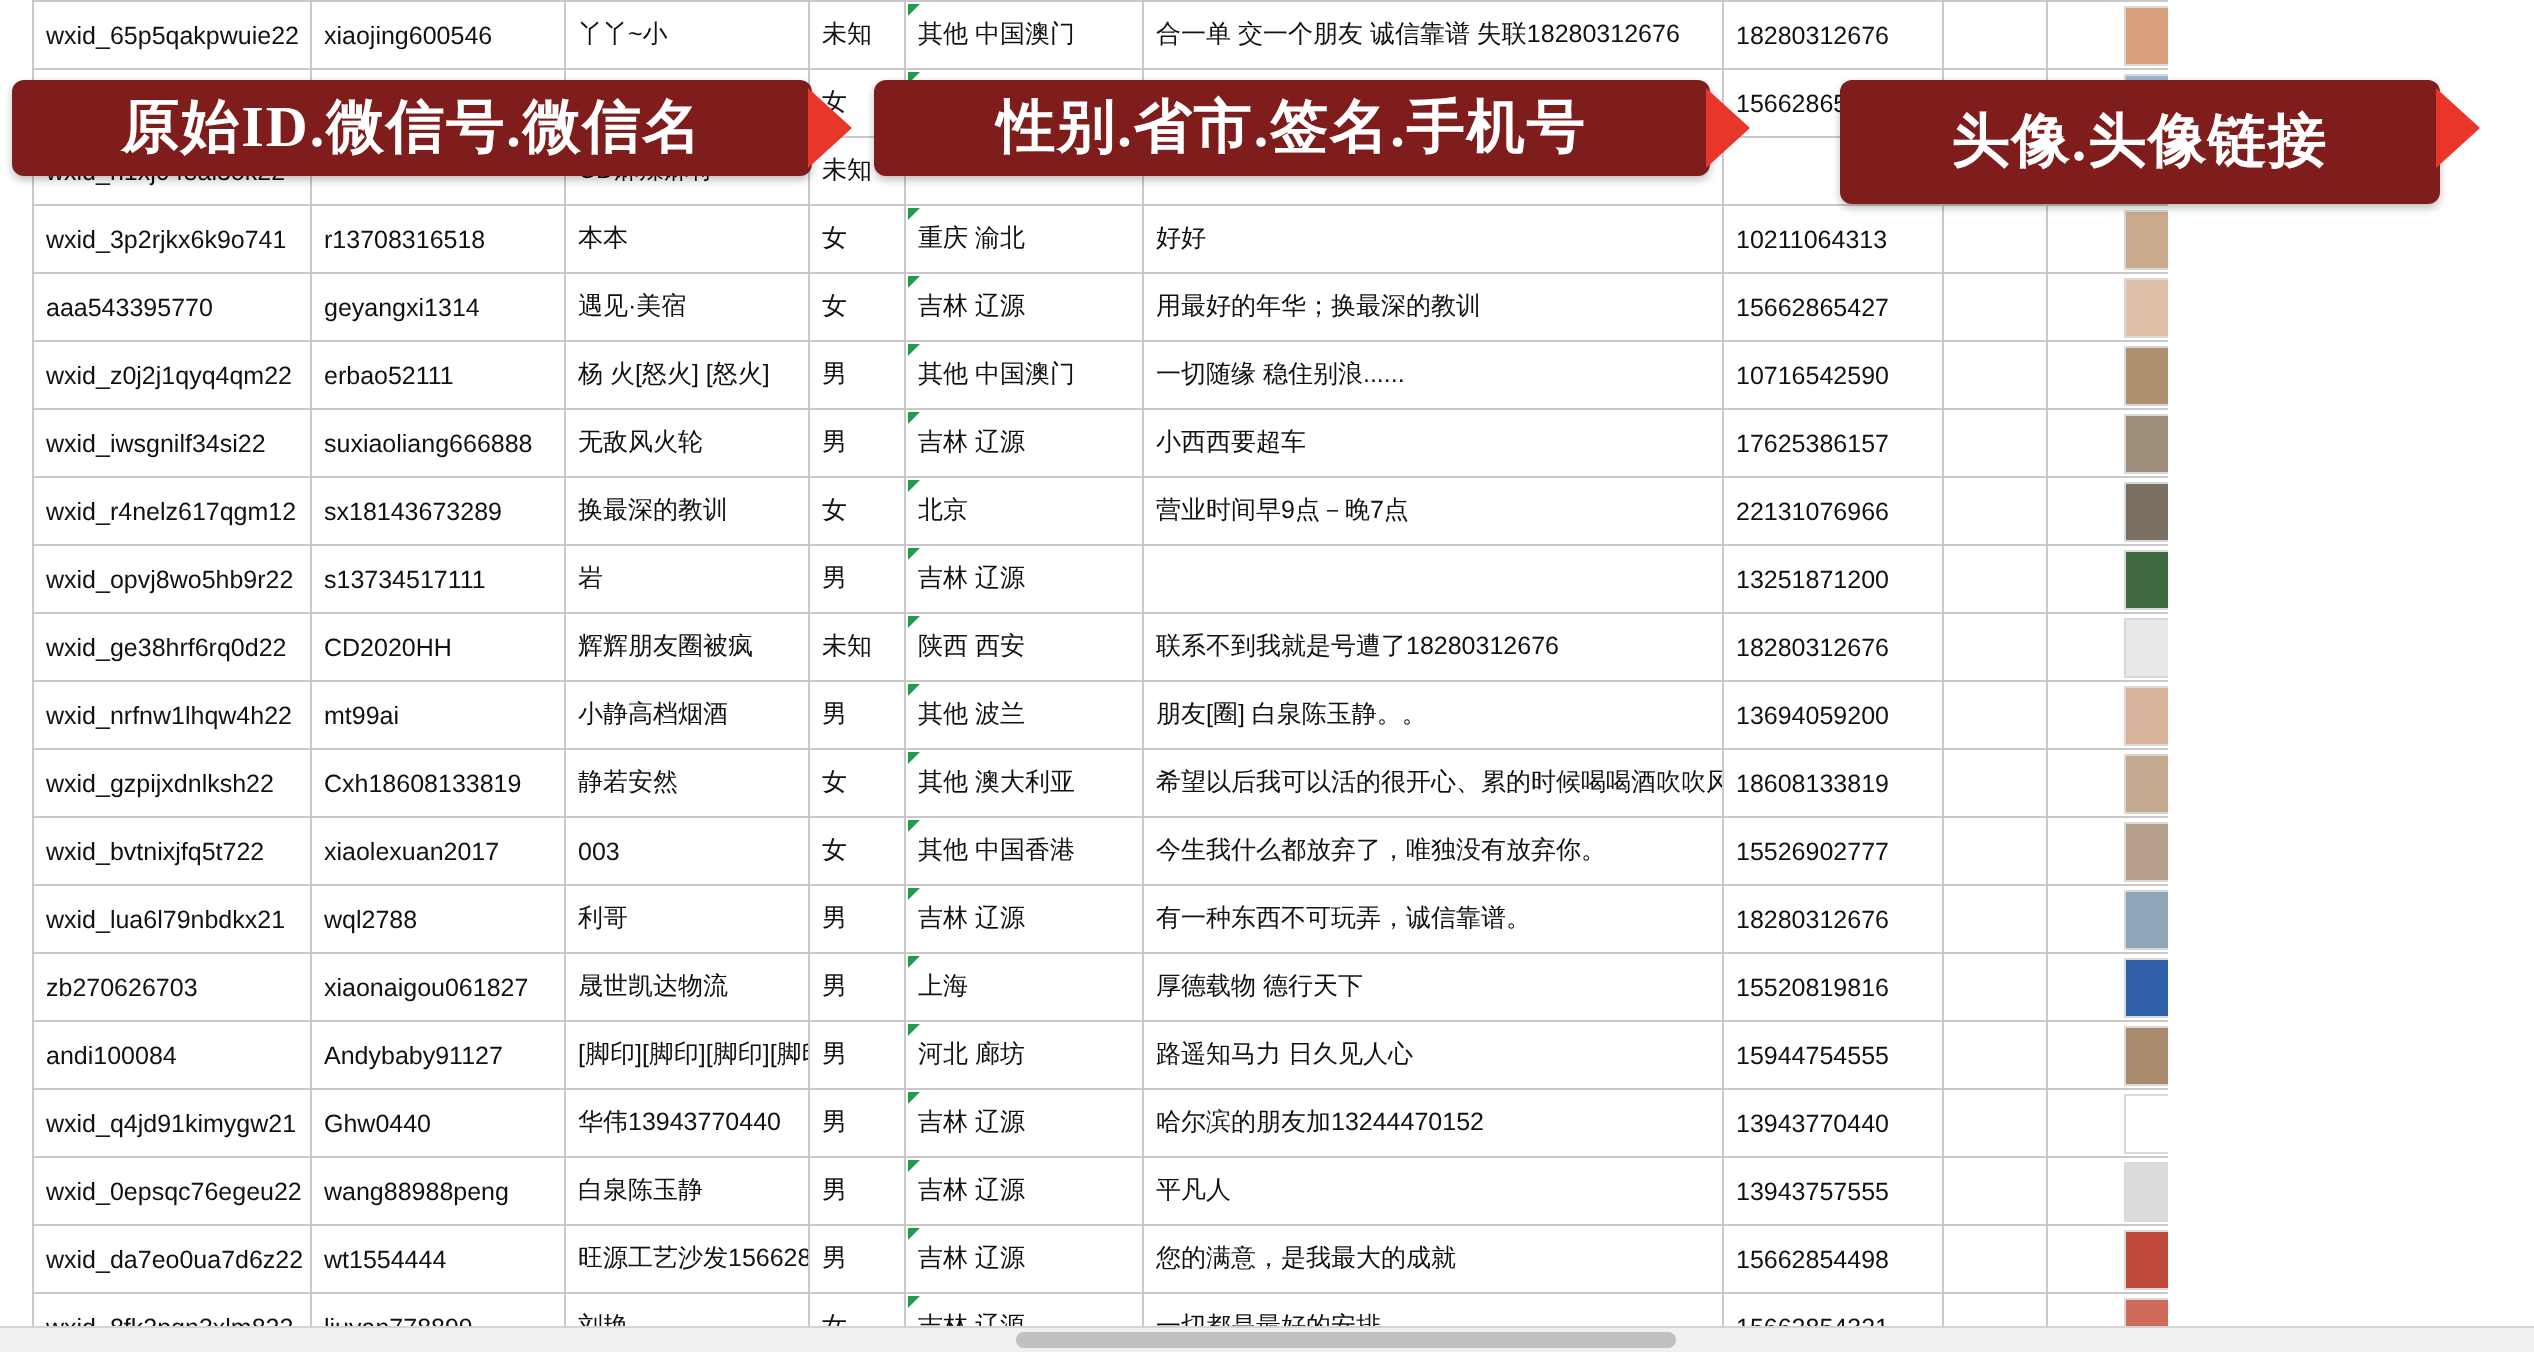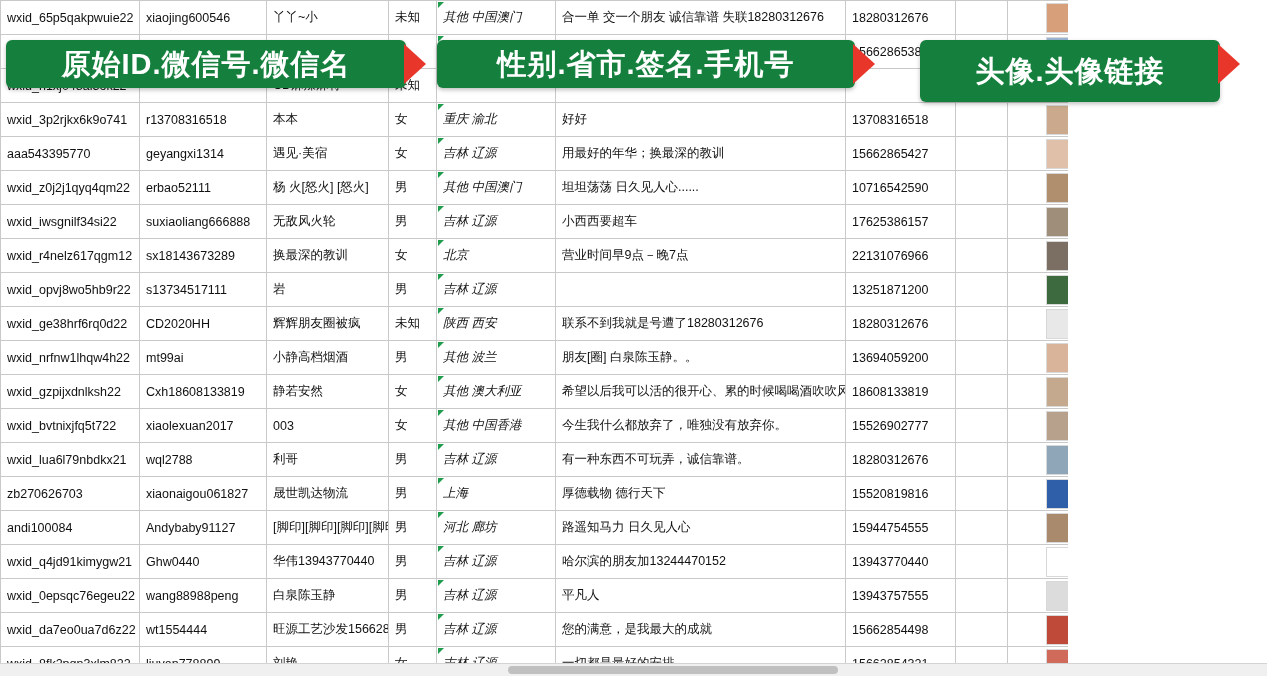--- a/index.html
+++ b/index.html
@@ -10,21 +10,21 @@
   body {
     width: 1267px;
     height: 676px;
     overflow: hidden;
     font-family: "Liberation Sans", sans-serif;
     position: relative;
   }
 
   .sheet {
     position: absolute;
-    top: 0; left: 0;
+    top: 0; left: 16px;
     width: 1068px;
     height: 676px;
     overflow: hidden;
   }
 
   table.grid {
     border-collapse: collapse;
     table-layout: fixed;
     width: 1267px;
     font-size: 12.5px;
@@ -67,44 +67,44 @@
     box-sizing: border-box;
     background-size: cover;
   }
 
   td.url { color: #111; }
   td.gap { background: #ffffff; }
 
   
   td.mark {
     position: relative;
-    font-style: italic;
   }
   td.mark::before {
     content: "";
     position: absolute;
     top: 1px; left: 1px;
     width: 0; height: 0;
     border-left: 6px solid #1f9d4d;
     border-bottom: 6px solid transparent;
   }
 
   
   .banner {
     position: absolute;
     display: flex;
     align-items: center;
     justify-content: center;
-    background: #15803d;
+    background: #7f1d1d;
     color: #ffffff;
     font-weight: bold;
     letter-spacing: 1px;
     border-radius: 6px;
     box-shadow: 0 2px 4px rgba(0,0,0,0.25);
     white-space: nowrap;
+    font-family: Liberation Serif, serif;
   }
   .banner .txt {
     font-size: 29px;
     line-height: 1;
     padding: 0 14px;
   }
   #banner-1 {
     left: 6px;  top: 40px;  width: 400px; height: 48px;
   }
   #banner-1::after {
@@ -211,21 +211,21 @@
           <td class="avatar-cell"><span class="avatar" style="background: rgb(201, 201, 201);"></span></td>
           <td class="url">http://wx.qlogo.cn/mmhead</td>
         </tr>
         <tr>
           <td>wxid_3p2rjkx6k9o741</td>
           <td>r13708316518</td>
           <td>本本</td>
           <td>女</td>
           <td class="mark">重庆 渝北</td>
           <td>好好</td>
-          <td>13708316518</td>
+          <td>10211064313</td>
           <td class="gap"></td>
           <td class="avatar-cell"><span class="avatar" style="background: rgb(202, 169, 140);"></span></td>
           <td class="url">http://wx.qlogo.cn/mmhead</td>
         </tr>
         <tr>
           <td>aaa543395770</td>
           <td>geyangxi1314</td>
           <td>遇见·美宿</td>
           <td>女</td>
           <td class="mark">吉林 辽源</td>
@@ -234,21 +234,21 @@
           <td class="gap"></td>
           <td class="avatar-cell"><span class="avatar" style="background: rgb(224, 192, 168);"></span></td>
           <td class="url">http://wx.qlogo.cn/mmhead</td>
         </tr>
         <tr>
           <td>wxid_z0j2j1qyq4qm22</td>
           <td>erbao52111</td>
           <td>杨 火[怒火] [怒火]</td>
           <td>男</td>
           <td class="mark">其他 中国澳门</td>
-          <td>坦坦荡荡 日久见人心......</td>
+          <td>一切随缘 稳住别浪......</td>
           <td>10716542590</td>
           <td class="gap"></td>
           <td class="avatar-cell"><span class="avatar" style="background: rgb(176, 143, 110);"></span></td>
           <td class="url">http://wx.qlogo.cn/mmhead</td>
         </tr>
         <tr>
           <td>wxid_iwsgnilf34si22</td>
           <td>suxiaoliang666888</td>
           <td>无敌风火轮</td>
           <td>男</td>

